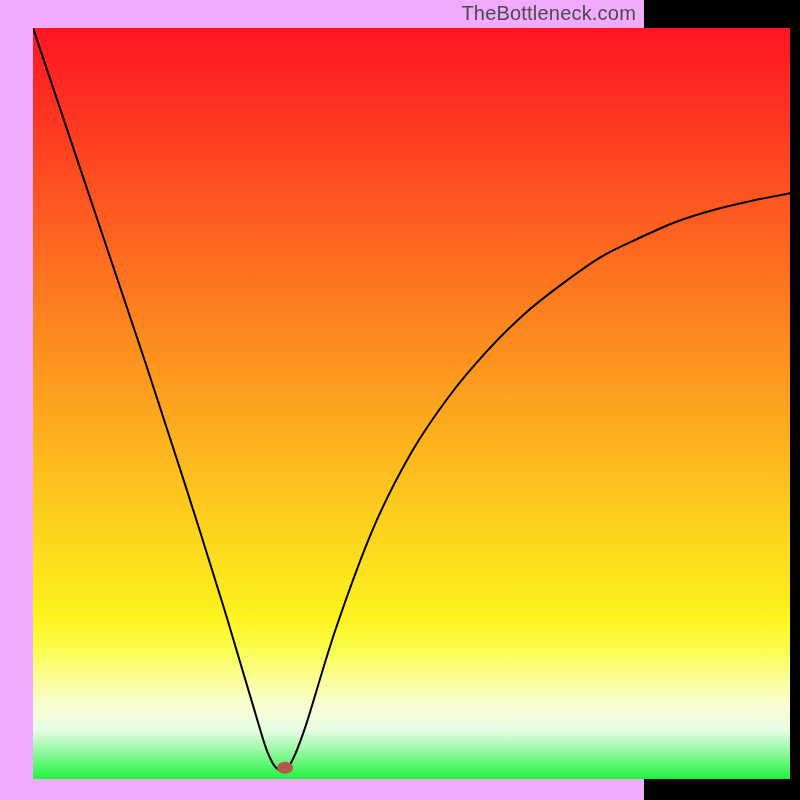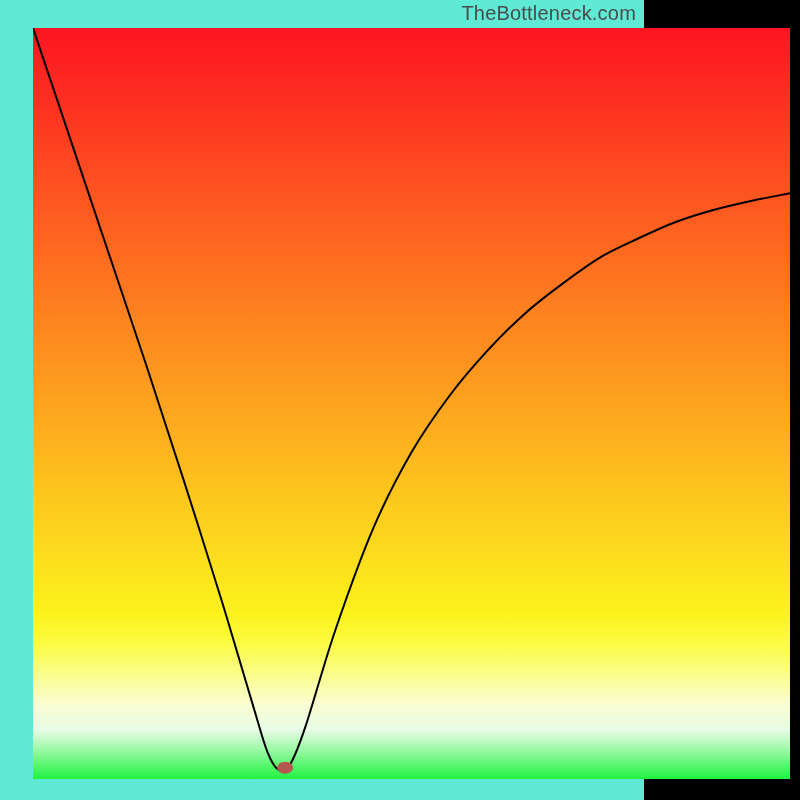--- a/index.html
+++ b/index.html
@@ -8,21 +8,21 @@
     width: 800px;
     height: 800px;
     overflow: hidden;
     background: #000;
     font-family: Arial, Helvetica, sans-serif;
   }
   .frame {
     position: relative;
     width: 644px;
     height: 800px;
-    background: #5eead4;
+    background: #f0abfc;
   }
   .plot {
     position: absolute;
     box-sizing: border-box;
   }
   .watermark {
     position: absolute;
     top: 2px;
     right: 8px;
     color: #4b4b4b;

